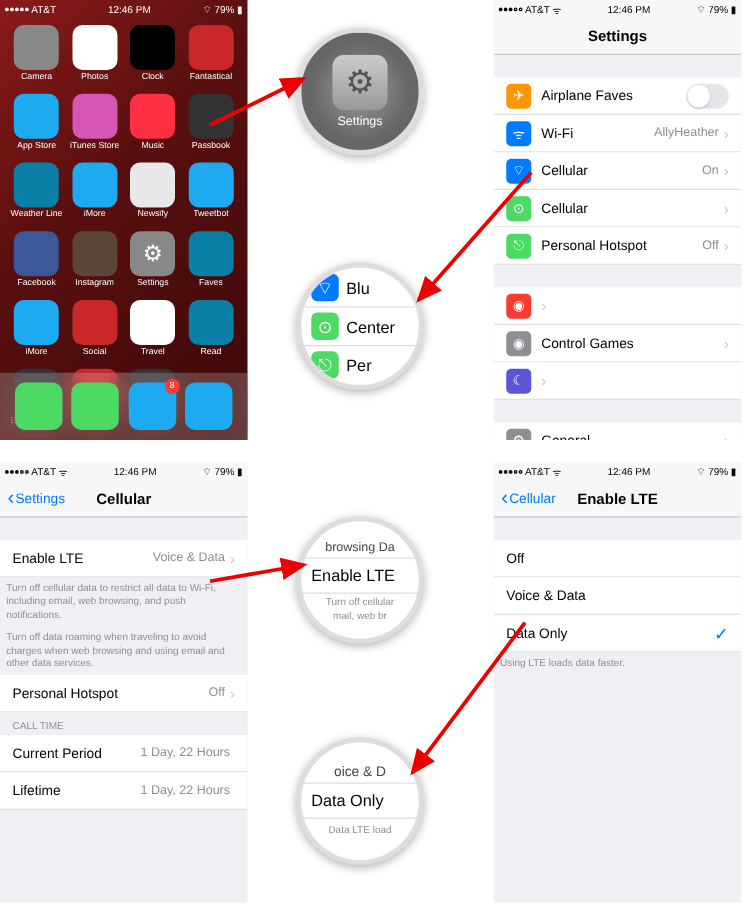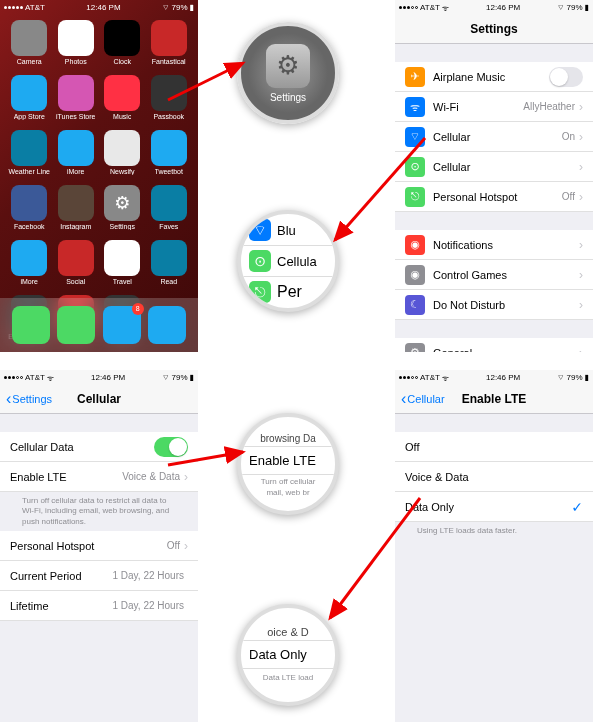--- a/index.html
+++ b/index.html
@@ -15,21 +15,21 @@
 .navbar .back{position:absolute;left:6px;color:#007aff;font-size:11px;display:flex;align-items:center}
 .back-chevron{font-size:16px;line-height:1;margin-right:1px}
 .list{background:#fff}
 .row{height:30px;display:flex;align-items:center;padding:0 10px;border-bottom:0.5px solid #e0e0e0;background:#fff}
 .row .ico{width:20px;height:20px;border-radius:4px;margin-right:8px;display:flex;align-items:center;justify-content:center;color:#fff;font-size:11px}
 .row .lbl{flex:1;font-size:11px;color:#000}
 .row .val{color:#8e8e93;font-size:10px;margin-right:4px}
 .row .chev{color:#c7c7cc;font-size:12px}
 .check{color:#007aff;font-size:14px}
 .gap{height:18px;background:#efeff4}
-.footer-text{padding:4px 22px;font-size:8px;color:#8e8e93;background:#efeff4;line-height:1.3}
+.footer-text{padding:4px 5px;font-size:8px;color:#8e8e93;background:#efeff4;line-height:1.3}
 .section-header{padding:6px 10px 3px;font-size:8px;color:#8e8e93;background:#efeff4;text-transform:uppercase}
 .toggle{width:34px;height:20px;border-radius:10px;background:#e5e5ea;position:relative}
 .toggle.on{background:#4cd964}
 .toggle .knob{width:18px;height:18px;border-radius:50%;background:#fff;position:absolute;top:1px;left:1px;box-shadow:0 1px 2px rgba(0,0,0,0.2)}
 .toggle.on .knob{left:15px}
 
 .home{background:linear-gradient(135deg,#8b1a1a 0%,#5a0f0f 40%,#3d0808 100%);position:relative;width:198px;height:352px}
 .home .status{background:transparent;color:#fff}
 .home .status .dot{background:#fff}
 .grid{padding:6px 8px;display:grid;grid-template-columns:repeat(4,1fr);gap:10px 4px}
@@ -197,21 +197,21 @@
         <span>▮</span>
       </div>
   </div>
   <div class="navbar">
       <span class="title">Settings</span>
     </div>
   <div class="gap"></div>
   <div class="list" id="settings-list1">
       <div class="row">
         <span class="ico" style="background:#ff9500">✈</span>
-        <span class="lbl">Airplane Music</span>
+        <span class="lbl">Airplane Faves</span>
         <div class="toggle">
           <div class="knob"></div>
         </div>
       </div>
       <div class="row">
         <span class="ico" style="background:#007aff">ᯤ</span>
         <span class="lbl">Wi-Fi</span>
         <span class="val">AllyHeather</span>
         <span class="chev">›</span>
       </div>
@@ -230,31 +230,29 @@
         <span class="ico" style="background:#4cd964">⎋</span>
         <span class="lbl">Personal Hotspot</span>
         <span class="val">Off</span>
         <span class="chev">›</span>
       </div>
     </div>
   <div class="gap"></div>
   <div class="list" id="settings-list2">
       <div class="row">
         <span class="ico" style="background:#ff3b30">◉</span>
-        <span class="lbl">Notifications</span>
         <span class="chev">›</span>
       </div>
       <div class="row">
         <span class="ico" style="background:#8e8e93">◉</span>
         <span class="lbl">Control Games</span>
         <span class="chev">›</span>
       </div>
       <div class="row">
         <span class="ico" style="background:#5856d6">☾</span>
-        <span class="lbl">Do Not Disturb</span>
         <span class="chev">›</span>
       </div>
     </div>
   <div class="gap"></div>
   <div class="list" id="settings-list3">
       <div class="row">
         <span class="ico" style="background:#8e8e93">⚙</span>
         <span class="lbl">General</span>
         <span class="chev">›</span>
       </div>
@@ -284,39 +282,35 @@
   <div class="navbar">
     <div class="back">
         <span class="back-chevron">‹</span>
         <span>Settings</span>
       </div>
     <span class="title">Cellular</span>
   </div>
   <div class="gap"></div>
   <div class="list">
     <div class="row">
-        <span class="lbl">Cellular Data</span>
-        <div class="toggle on">
-          <div class="knob"></div>
-        </div>
-      </div>
-    <div class="row">
         <span class="lbl">Enable LTE</span>
         <span class="val">Voice &amp; Data</span>
         <span class="chev">›</span>
       </div>
   </div>
   <div class="footer-text">Turn off cellular data to restrict all data to Wi-Fi, including email, web browsing, and push notifications.</div>
+  <div class="footer-text">Turn off data roaming when traveling to avoid charges when web browsing and using email and other data services.</div>
   <div class="list">
     <div class="row">
         <span class="lbl">Personal Hotspot</span>
         <span class="val">Off</span>
         <span class="chev">›</span>
       </div>
   </div>
+  <div class="section-header">CALL TIME</div>
   <div class="list">
     <div class="row">
         <span class="lbl">Current Period</span>
         <span class="val">1 Day, 22 Hours</span>
       </div>
     <div class="row">
         <span class="lbl">Lifetime</span>
         <span class="val">1 Day, 22 Hours</span>
       </div>
   </div>
@@ -371,36 +365,36 @@
   <span style="color:#fff;font-size:10px;margin-top:4px">Settings</span>
 </div>
 
 <div class="callout" style="left:237px;top:210px;width:102px;height:102px">
   <div style="display:flex;align-items:center;gap:6px;border-bottom:0.5px solid #ddd;width:100%;padding:4px 8px">
       <span style="width:22px;height:22px;border-radius:5px;background:#007aff;color:#fff;display:flex;align-items:center;justify-content:center;font-size:14px">⌔</span>
       <span style="font-size:13px">Blu</span>
     </div>
   <div style="display:flex;align-items:center;gap:6px;border-bottom:0.5px solid #ddd;width:100%;padding:4px 8px">
       <span style="width:22px;height:22px;border-radius:5px;background:#4cd964;color:#fff;display:flex;align-items:center;justify-content:center;font-size:14px">⊙</span>
-      <span style="font-size:13px">Cellula</span>
+      <span style="font-size:13px">Center</span>
     </div>
   <div style="display:flex;align-items:center;gap:6px;width:100%;padding:4px 8px">
       <span style="width:22px;height:22px;border-radius:5px;background:#4cd964;color:#fff;display:flex;align-items:center;justify-content:center;font-size:14px">⎋</span>
-      <span style="font-size:16px">Per</span>
+      <span style="font-size:13px">Per</span>
     </div>
 </div>
 
 <div class="callout" style="left:237px;top:413px;width:102px;height:102px">
   <span style="font-size:10px;color:#444;padding:2px">browsing Da</span>
   <div style="border-top:0.5px solid #ddd;border-bottom:0.5px solid #ddd;width:100%;padding:6px 8px;font-size:13px">Enable LTE</div>
   <span style="font-size:8px;color:#8e8e93;padding:2px">Turn off cellular</span>
   <span style="font-size:8px;color:#8e8e93">mail, web br</span>
 </div>
 
-<div class="callout" style="left:237px;top:604px;width:102px;height:102px">
+<div class="callout" style="left:237px;top:590px;width:102px;height:102px">
   <span style="font-size:11px;color:#444;padding:2px">oice &amp; D</span>
   <div style="border-top:0.5px solid #ddd;border-bottom:0.5px solid #ddd;width:100%;padding:6px 8px;font-size:13px">Data Only</div>
   <span style="font-size:8px;color:#8e8e93;padding:4px">Data LTE load</span>
 </div>
 
 <svg class="arrow" style="left:163px;top:55px;width:90px;height:50px">
     <defs>
       <marker id="ah" markerWidth="8" markerHeight="8" refX="6" refY="3" orient="auto">
         <polygon points="0,0 7,3 0,6" fill="#e00"></polygon>
       </marker>

